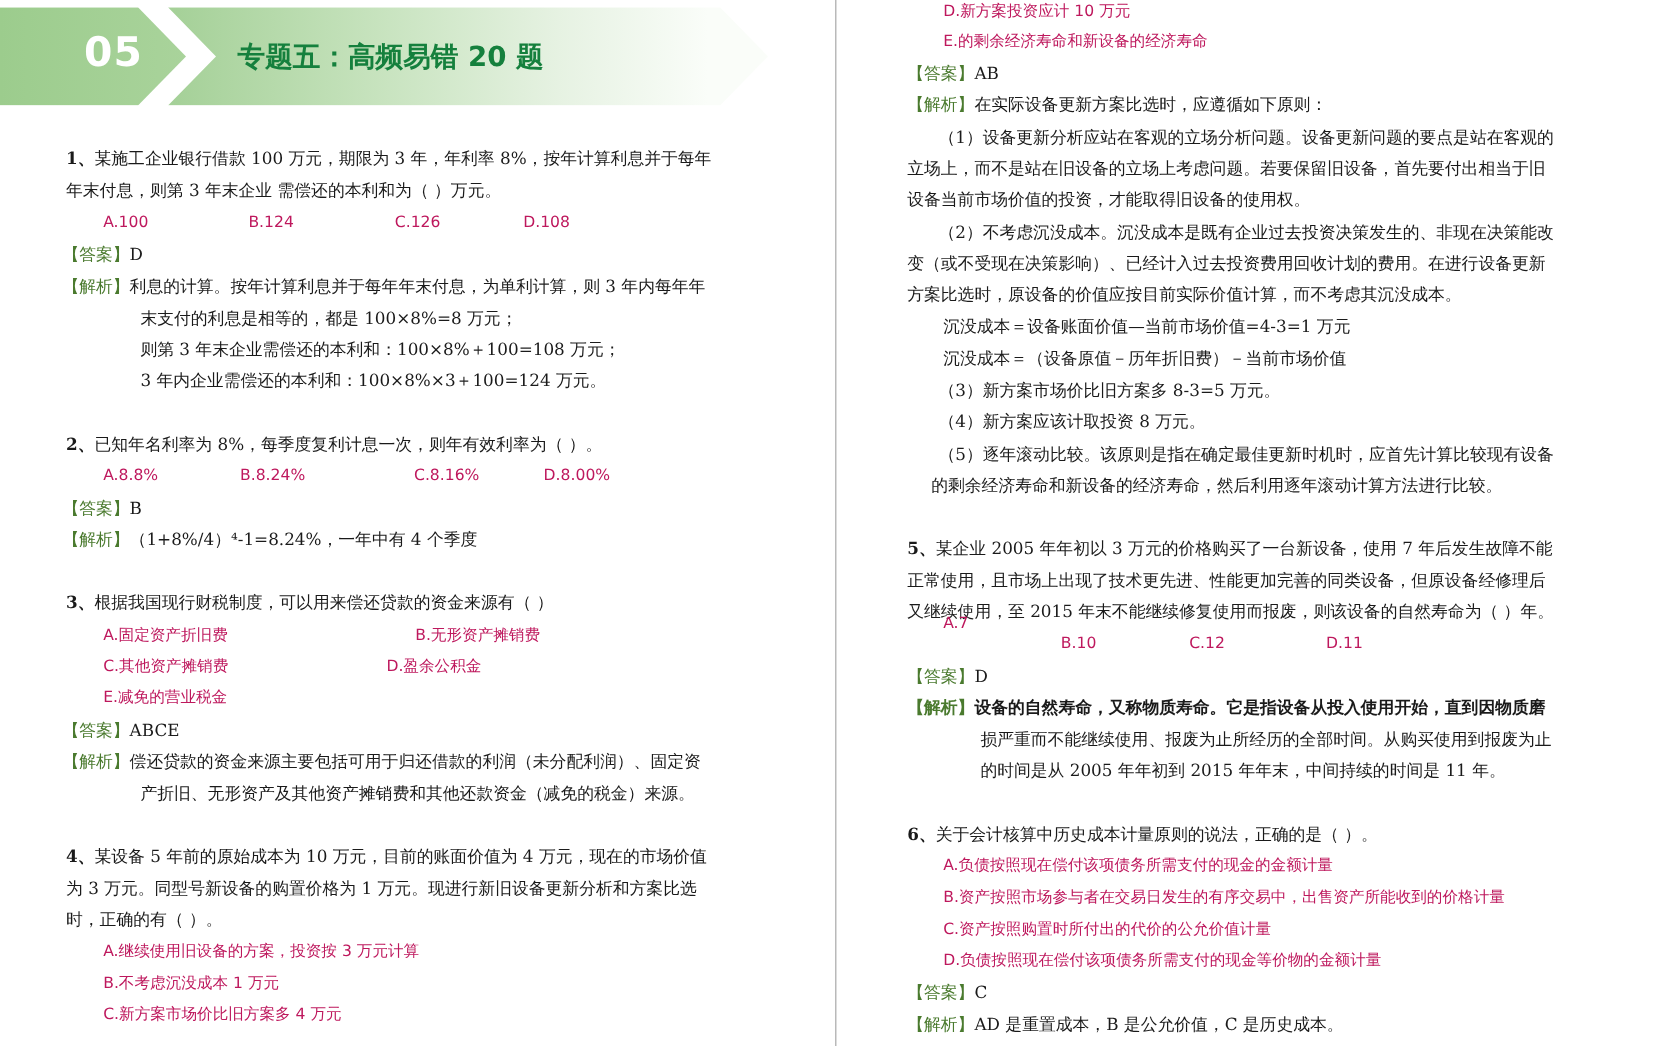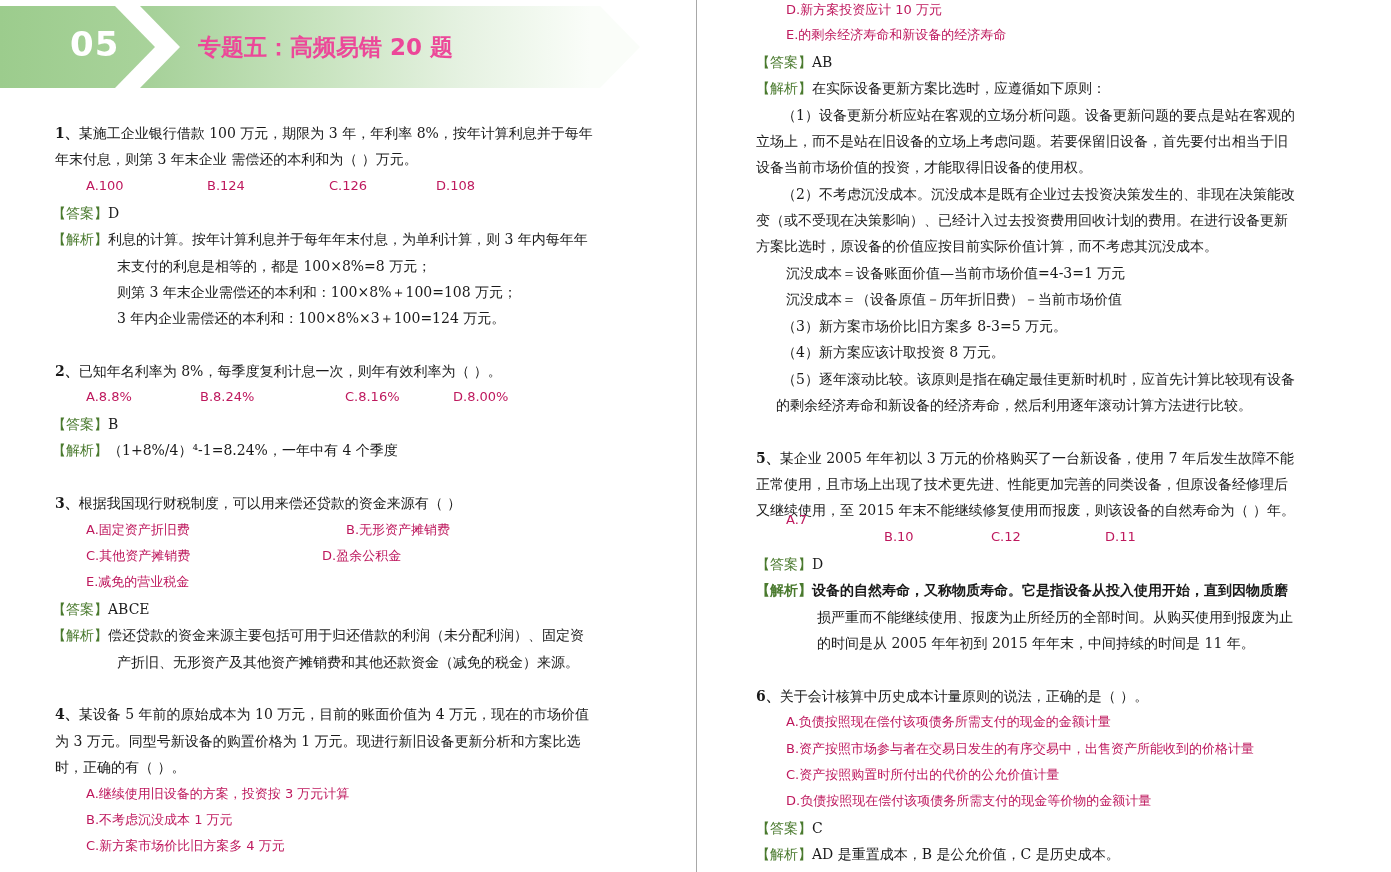--- a/index.html
+++ b/index.html
@@ -24,21 +24,21 @@
     position: absolute; left: 70px; top: 18px; font-family: "DejaVu Sans", sans-serif;
     font-weight: bold; font-size: 34px; color: #ffffff; letter-spacing: 1px;
   }
   .banner-title-block {
     position: absolute; left: 140px; top: 0; width: 500px; height: 82px;
     background: linear-gradient(90deg, #a4d097 0%, #c7e3be 35%, #e6f2e2 65%, #fafdf9 90%);
     clip-path: polygon(0 0, 460px 0, 500px 41px, 460px 82px, 0 82px, 40px 41px);
   }
   .banner-title {
     position: absolute; left: 198px; top: 26px; font-family: "DejaVu Sans", sans-serif;
-    font-weight: bold; font-size: 23px; color: #ec4899;
+    font-weight: bold; font-size: 23px; color: #15803d;
   }
 
   .line { position: absolute; font-size: 14px; line-height: 20px; white-space: nowrap; }
   .q-stem b { font-weight: bold; }
   .opt { position: absolute; font-family: "DejaVu Sans", sans-serif; font-size: 13px; line-height: 20px; white-space: nowrap; color: #be185d; }
   .lbl { color: #4a7a2e; }
   .ans-val { color: #1a1a1a; }
 </style>
 </head>
 <body>

